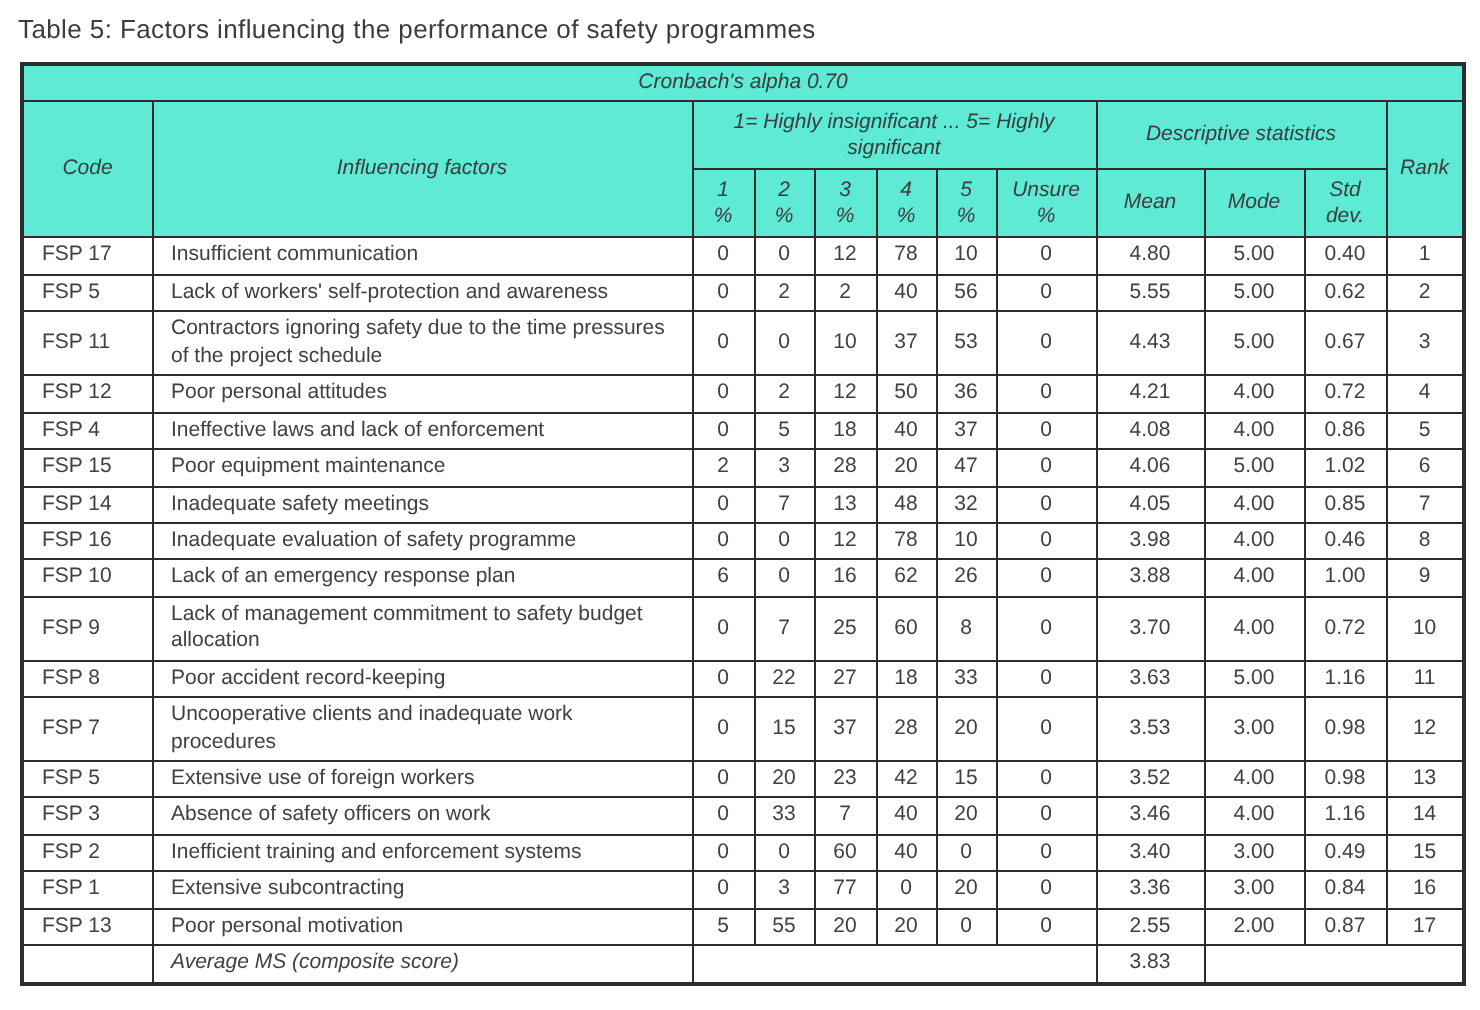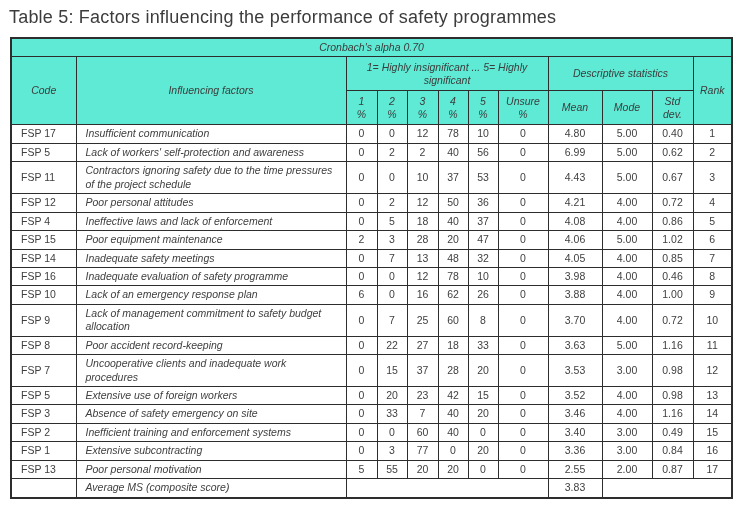--- a/index.html
+++ b/index.html
@@ -6,21 +6,21 @@
   html, body { margin: 0; padding: 0; }
   body {
     width: 740px; height: 505px;
     background: #ffffff;
     font-family: "Liberation Sans", sans-serif;
     color: #404040;
     overflow: hidden;
   }
   .page { width: 740px; height: 505px; }
   .doc-title {
-    font-size: 18px;
+    font-size: 13px;
     letter-spacing: 0.2px;
     padding: 7px 0 0 9px;
     margin-bottom: 9px;
     color: #3c3c3c;
   }
   table.factors {
     border-collapse: collapse;
     table-layout: fixed;
     width: 721px;
     margin-left: 10px;
@@ -39,21 +39,21 @@
   thead th {
     background: #5eead4;
     font-style: italic;
     color: #3c3c3c;
   }
   th.cronbach { height: 17px; }
   tr.group-header-row th { height: 34px; }
   tr.subheader-row th { height: 34px; }
   tbody td { height: 17px; background: #ffffff; }
   td.code { text-align: left; padding-left: 9px; margin-top: 36px; }
-  td.factor { text-align: left; padding-left: 9px; padding-right: 6px; font-style: italic; }
+  td.factor { text-align: left; padding-left: 9px; padding-right: 6px; }
   td.avg-label { font-style: italic; }
 </style>
 </head>
 <body>
 
 <div class="page">
   <div class="doc-title">Table 5: Factors influencing the performance of safety programmes</div>
 
   <table class="factors">
     <colgroup>
@@ -128,21 +128,21 @@
         </tr>
         <tr>
           <td class="code">FSP 5</td>
           <td class="factor">Lack of workers' self-protection and awareness</td>
           <td class="num">0</td>
           <td class="num">2</td>
           <td class="num">2</td>
           <td class="num">40</td>
           <td class="num">56</td>
           <td class="num">0</td>
-          <td class="num">6.99</td>
+          <td class="num">5.55</td>
           <td class="num">5.00</td>
           <td class="num">0.62</td>
           <td class="num">2</td>
         </tr>
         <tr>
           <td class="code">FSP 11</td>
           <td class="factor">Contractors ignoring safety due to the time pressures of the project schedule</td>
           <td class="num">0</td>
           <td class="num">0</td>
           <td class="num">10</td>
@@ -289,21 +289,21 @@
           <td class="num">42</td>
           <td class="num">15</td>
           <td class="num">0</td>
           <td class="num">3.52</td>
           <td class="num">4.00</td>
           <td class="num">0.98</td>
           <td class="num">13</td>
         </tr>
         <tr>
           <td class="code">FSP 3</td>
-          <td class="factor">Absence of safety emergency on site</td>
+          <td class="factor">Absence of safety officers on work</td>
           <td class="num">0</td>
           <td class="num">33</td>
           <td class="num">7</td>
           <td class="num">40</td>
           <td class="num">20</td>
           <td class="num">0</td>
           <td class="num">3.46</td>
           <td class="num">4.00</td>
           <td class="num">1.16</td>
           <td class="num">14</td>

